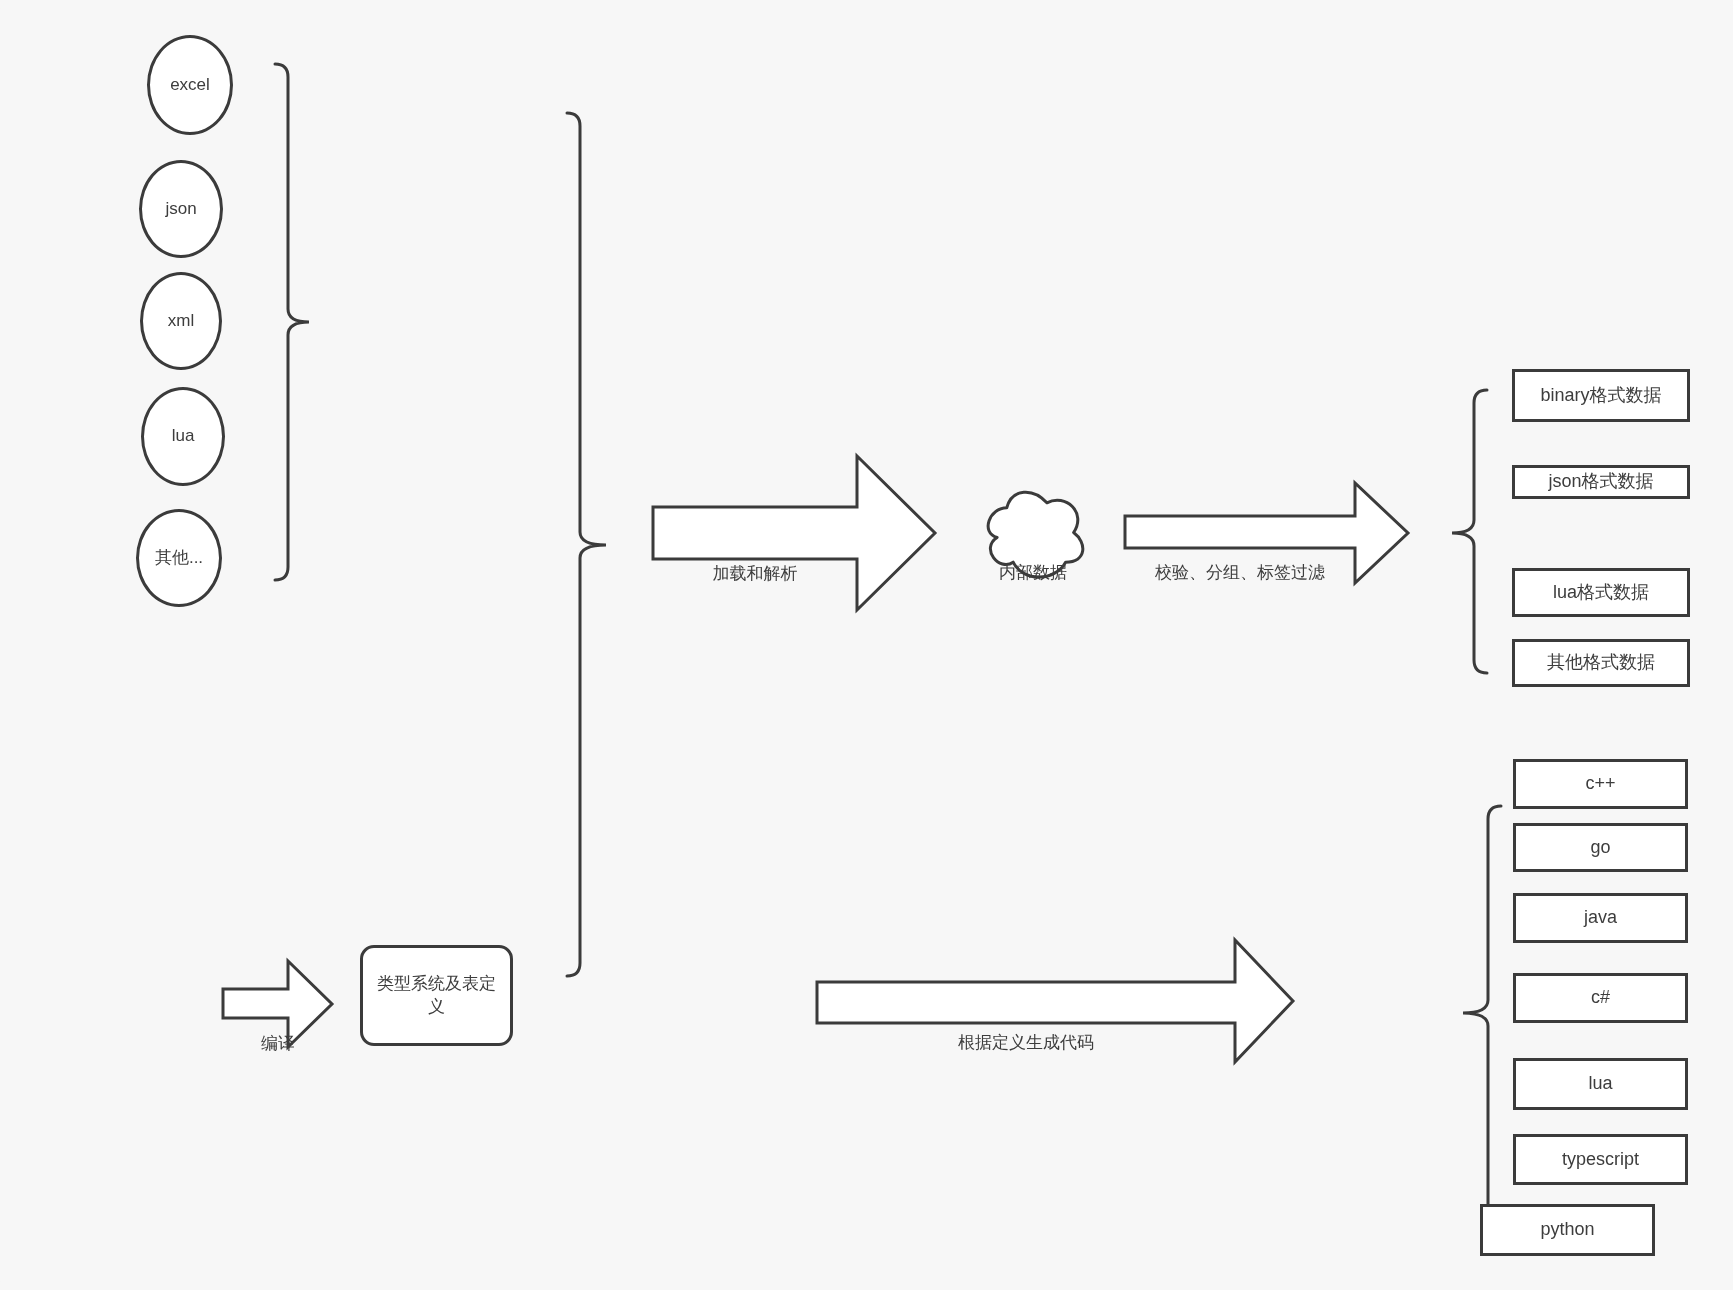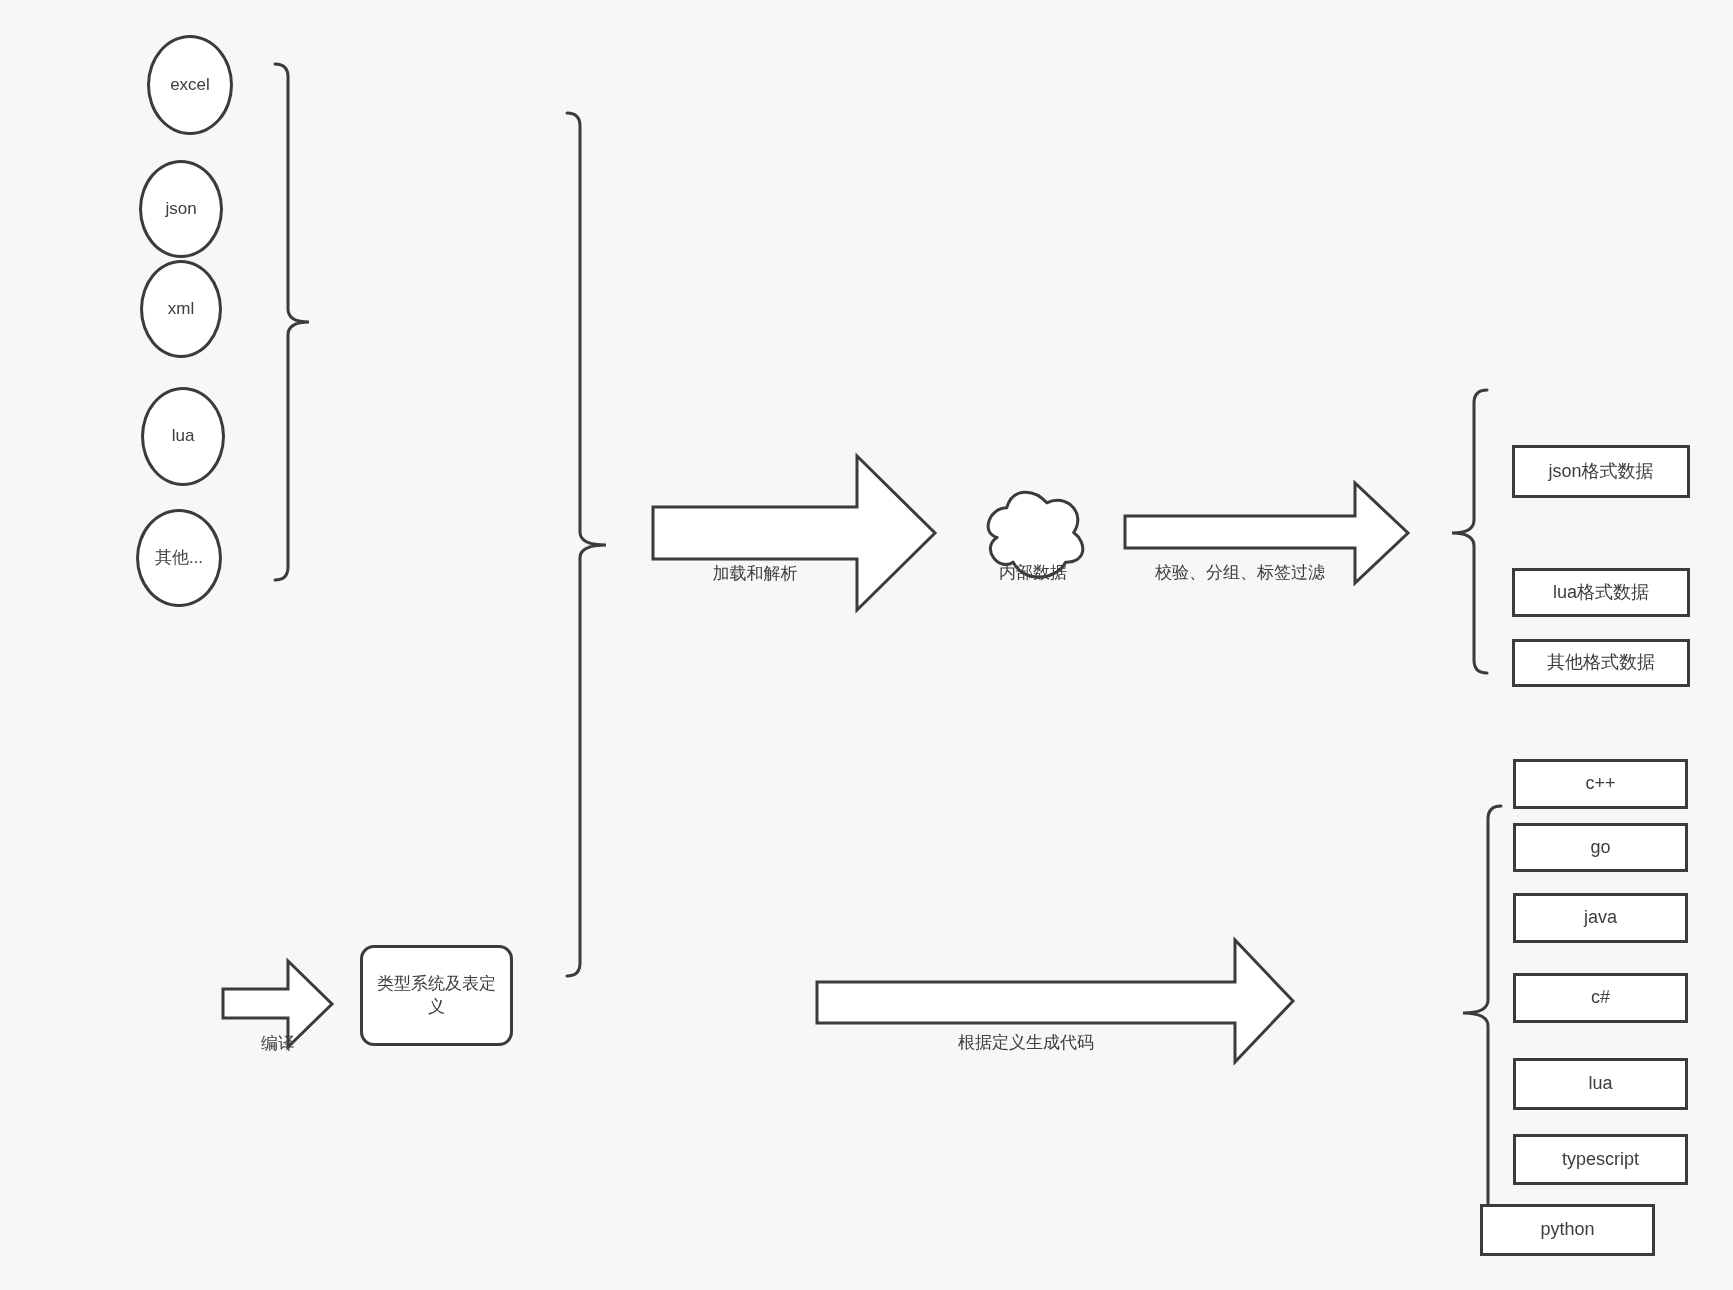--- a/index.html
+++ b/index.html
@@ -44,38 +44,41 @@
       <polygon points="817,982 1235,982 1235,940 1293,1001 1235,1062 1235,1023 817,1023" fill="#ffffff" stroke="#3b3b3b" stroke-width="3"></polygon>
       <path d="M 1006.75 507.75 C 989.63 507.75 980 532.5 997.12 537.45 C 980 548.34 999.26 572.1 1013.17 562.2 C 1022.8 582 1054.9 582 1065.6 562.2 C 1087 562.2 1087 542.4 1073.625 532.5 C 1087 512.7 1065.6 492.9 1046.875 502.8 C 1033.5 487.95 1012.1 487.95 1006.75 507.75 Z" fill="#ffffff" stroke="#3b3b3b" stroke-width="3" stroke-linejoin="round"></path>
     </svg>
 
   <div class="node ellipse" style="left:147px;top:35px;width:86px;height:100px">
     <span>excel</span>
   </div>
   <div class="node ellipse" style="left:139px;top:160px;width:84px;height:98px">
     <span>json</span>
   </div>
-  <div class="node ellipse" style="left:140px;top:260px;width:82px;height:98px">
+  <div class="node ellipse" style="left:140px;top:272px;width:82px;height:98px">
     <span>xml</span>
   </div>
   <div class="node ellipse" style="left:141px;top:387px;width:84px;height:99px">
     <span>lua</span>
   </div>
   <div class="node ellipse" style="left:136px;top:509px;width:86px;height:98px">
     <span>其他...</span>
   </div>
 
 
   <div class="flabel" style="left:755px;top:533px">加载和解析</div>
   <div class="flabel" style="left:1033px;top:532px">内部数据</div>
   <div class="flabel" style="left:1240px;top:532px">校验、分组、标签过滤</div>
   <div class="flabel" style="left:278px;top:1003px">编译</div>
   <div class="flabel" style="left:1026px;top:1002px">根据定义生成代码</div>
 
-  <div class="node rbox" style="left:1512px;top:445px;width:178px;height:53px">
+  <div class="node rbox" style="left:1512px;top:369px;width:178px;height:53px">
+    <span>binary格式数据</span>
+  </div>
+  <div class="node rbox" style="left:1512px;top:465px;width:178px;height:34px">
     <span>json格式数据</span>
   </div>
   <div class="node rbox" style="left:1512px;top:568px;width:178px;height:49px">
     <span>lua格式数据</span>
   </div>
   <div class="node rbox" style="left:1512px;top:639px;width:178px;height:48px">
     <span>其他格式数据</span>
   </div>
 
   <div class="node rounded pad14" style="left:360px;top:945px;width:153px;height:101px">

